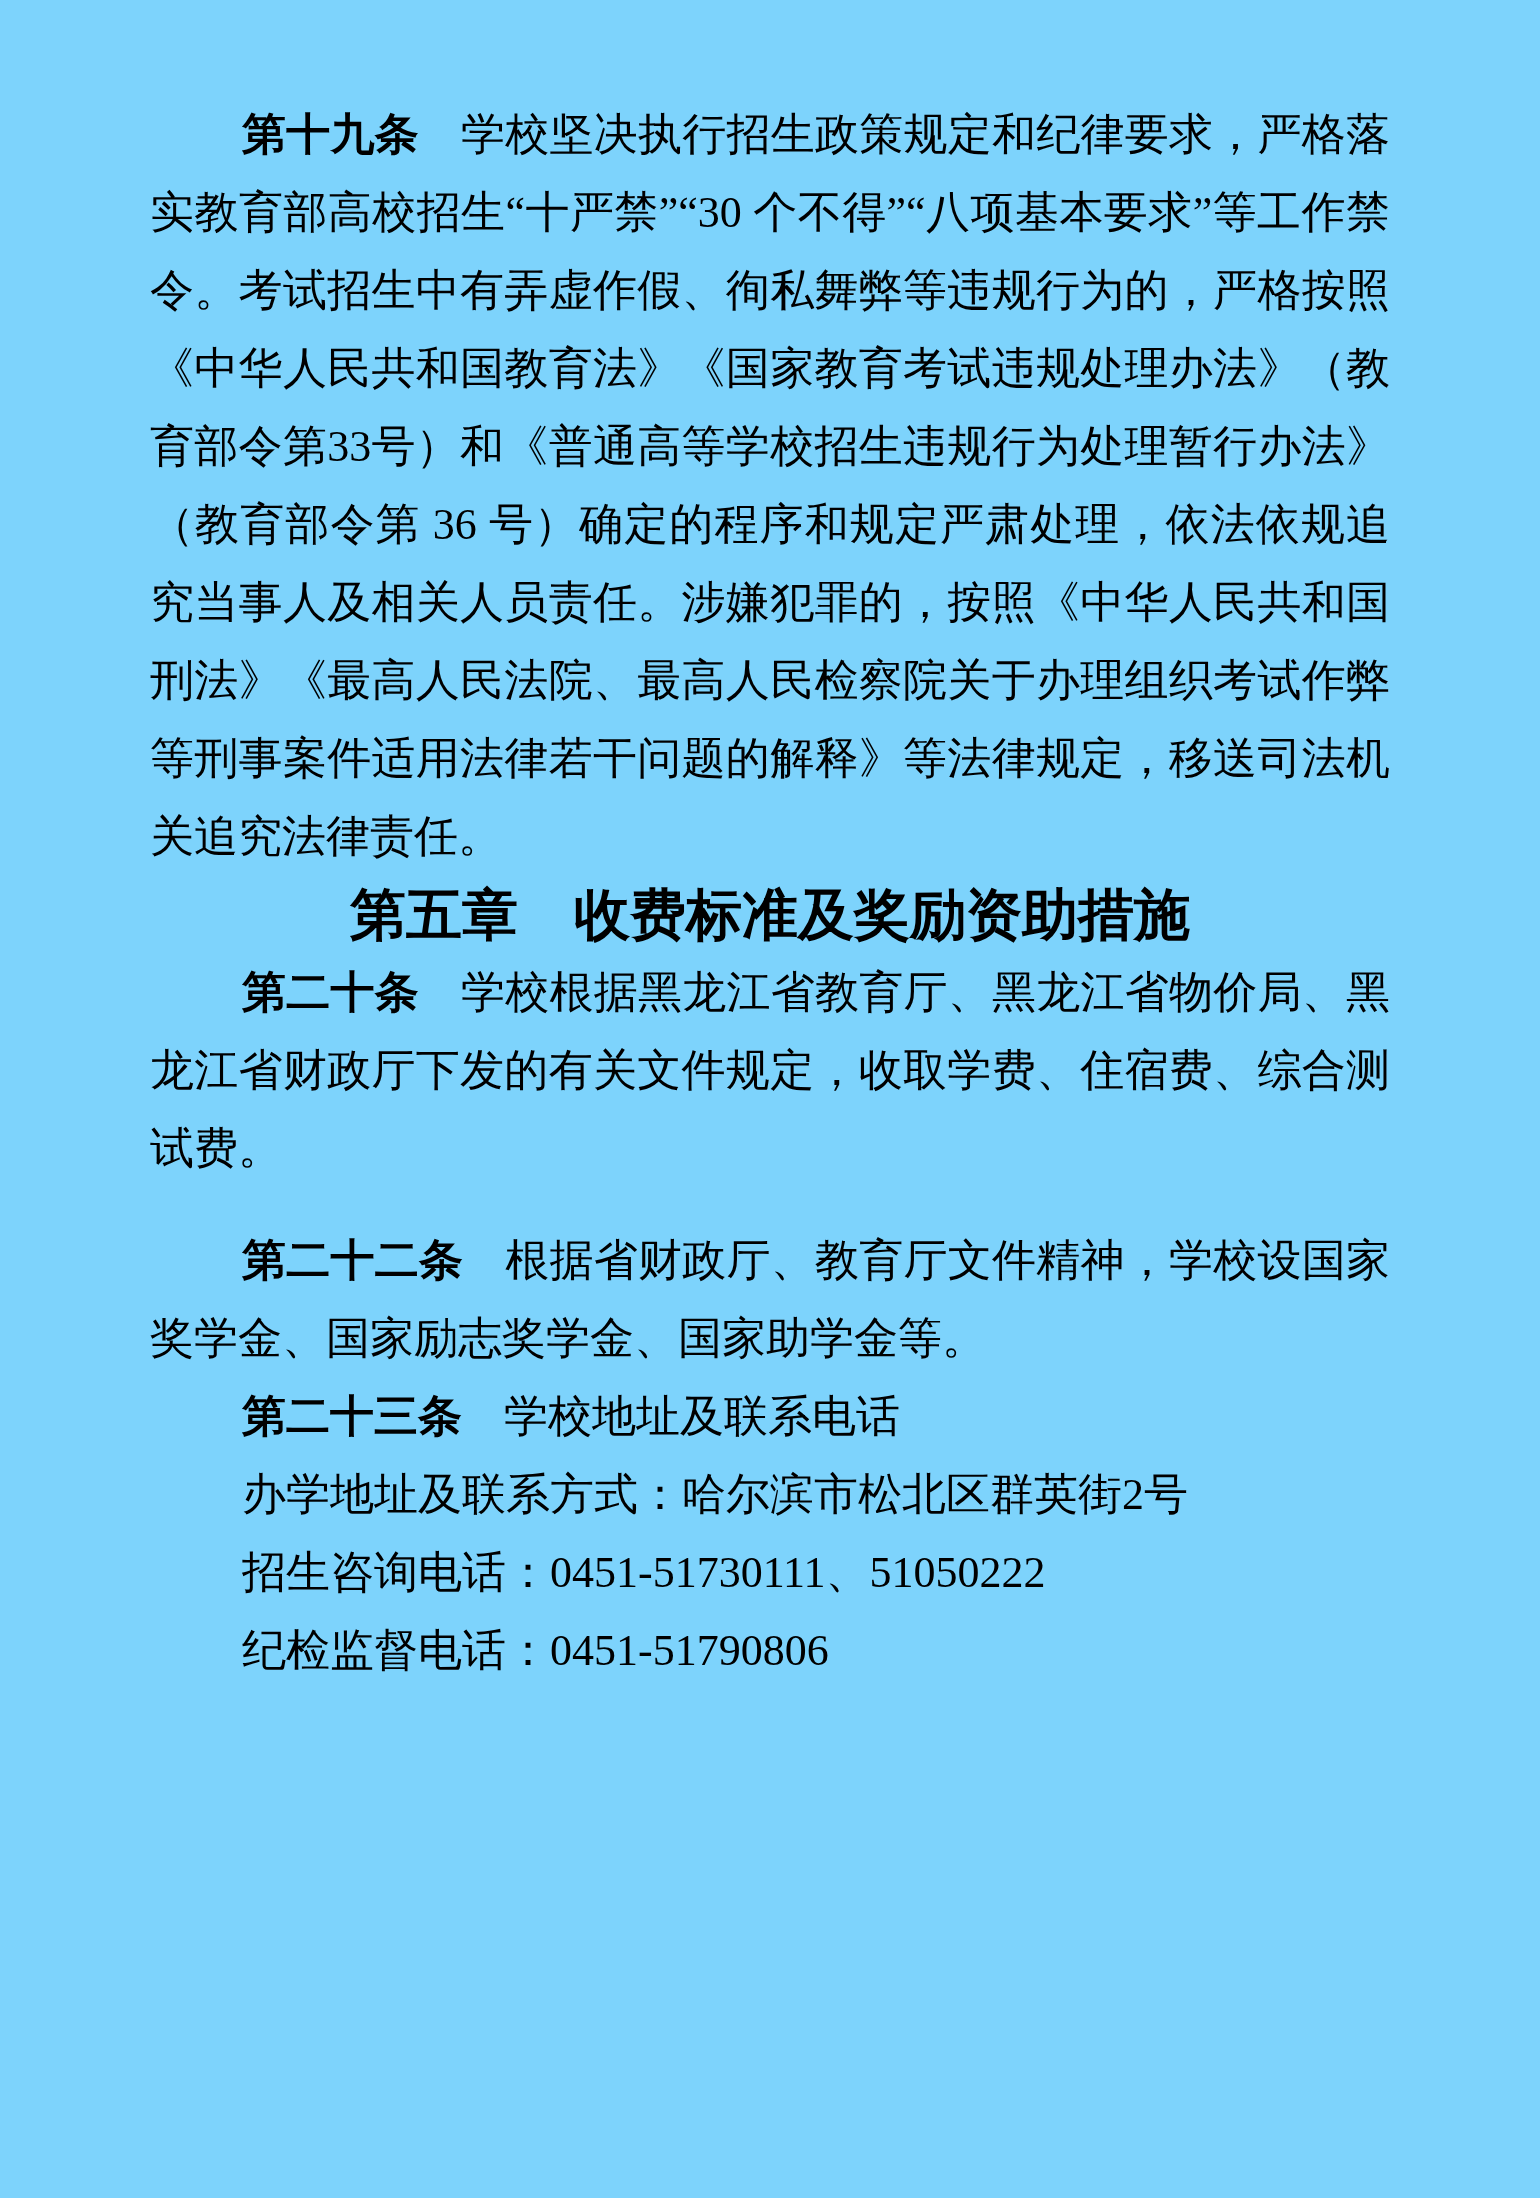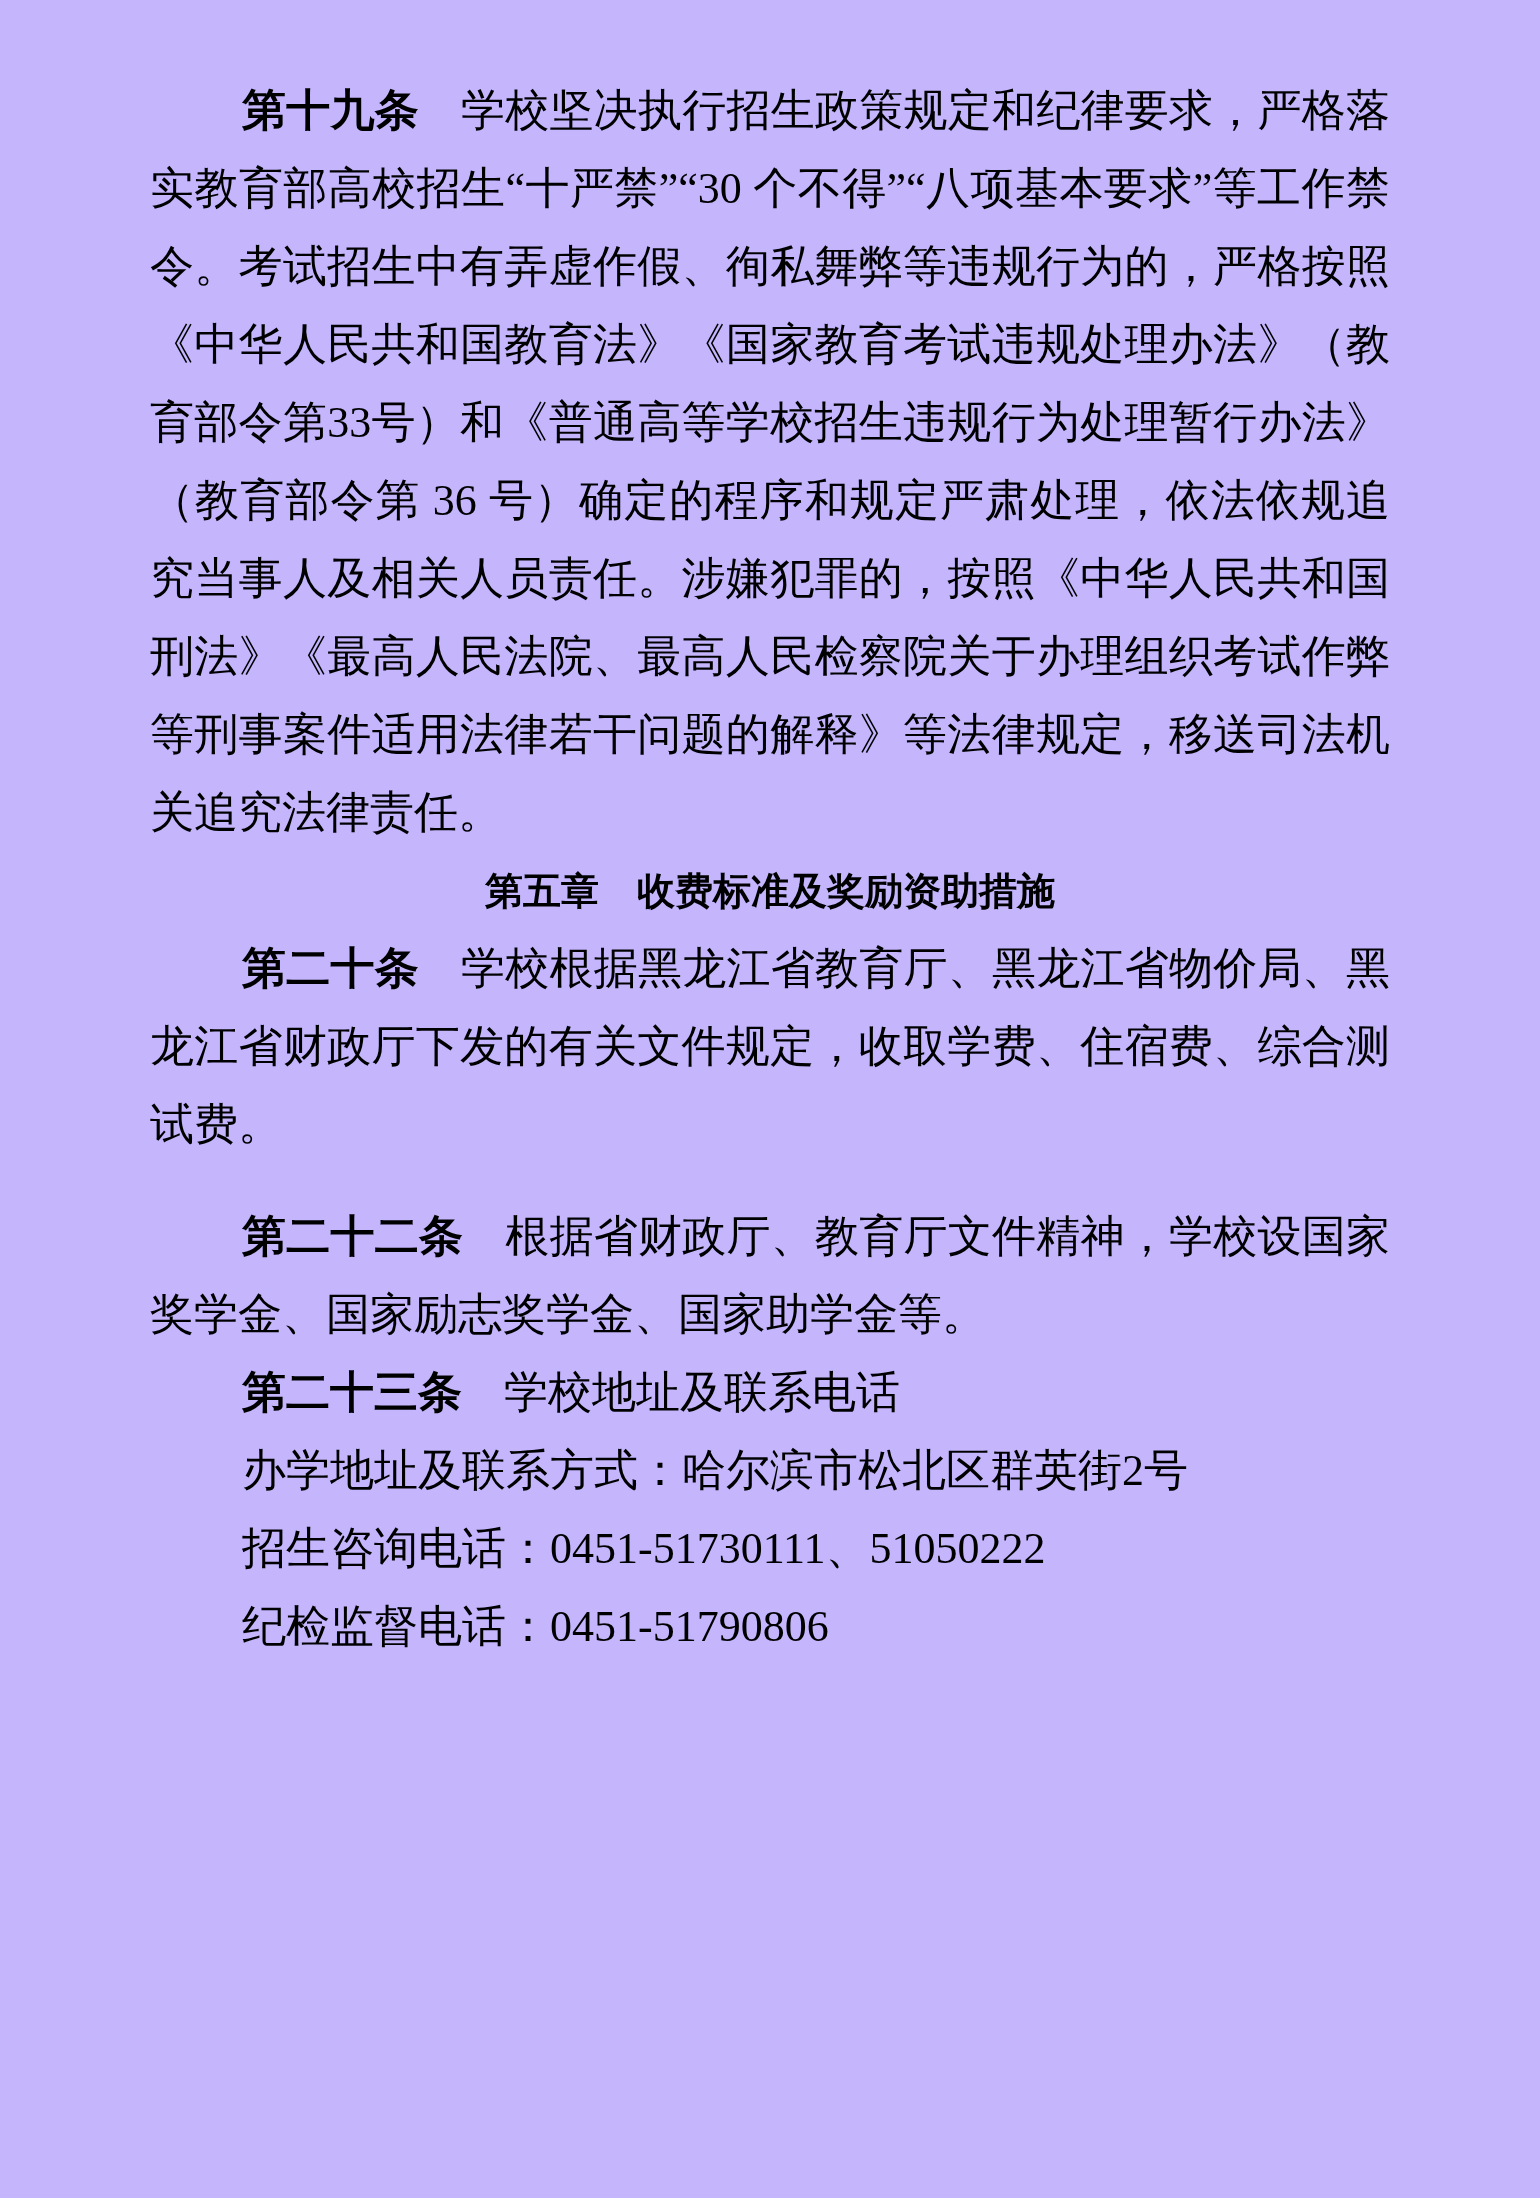--- a/index.html
+++ b/index.html
@@ -6,22 +6,22 @@
     margin: 0;
     padding: 0;
     background: #ffffff;
   }
   .page {
     position: relative;
     width: 1540px;
     height: 2198px;
     box-sizing: border-box;
     margin: 0 auto;
-    padding: 72px 150px 0 150px;
-    background: #c4b5fd;
+    padding: 96px 150px 0 150px;
+    background: #7dd3fc;
     color: #000000;
     font-family: "Liberation Serif", "DejaVu Serif", serif;
     font-size: 44px;
     line-height: 78px;
     overflow: hidden;
   }
   .para {
     margin: 0;
     text-align: justify;
     text-justify: inter-character;
@@ -31,21 +31,21 @@
     font-weight: bold;
     margin-right: 42px;
   }
   .para.spaced {
     margin-top: 34px;
   }
   .chapter {
     margin: 0;
     font-family: "Liberation Sans", "DejaVu Sans", sans-serif;
     font-weight: bold;
-    font-size: 38px;
+    font-size: 56px;
     line-height: 78px;
     text-align: center;
     white-space: pre-wrap;
     text-indent: 0;
   }
   .contact {
     margin: 0;
     text-indent: 92px;
     text-align: left;
   }

